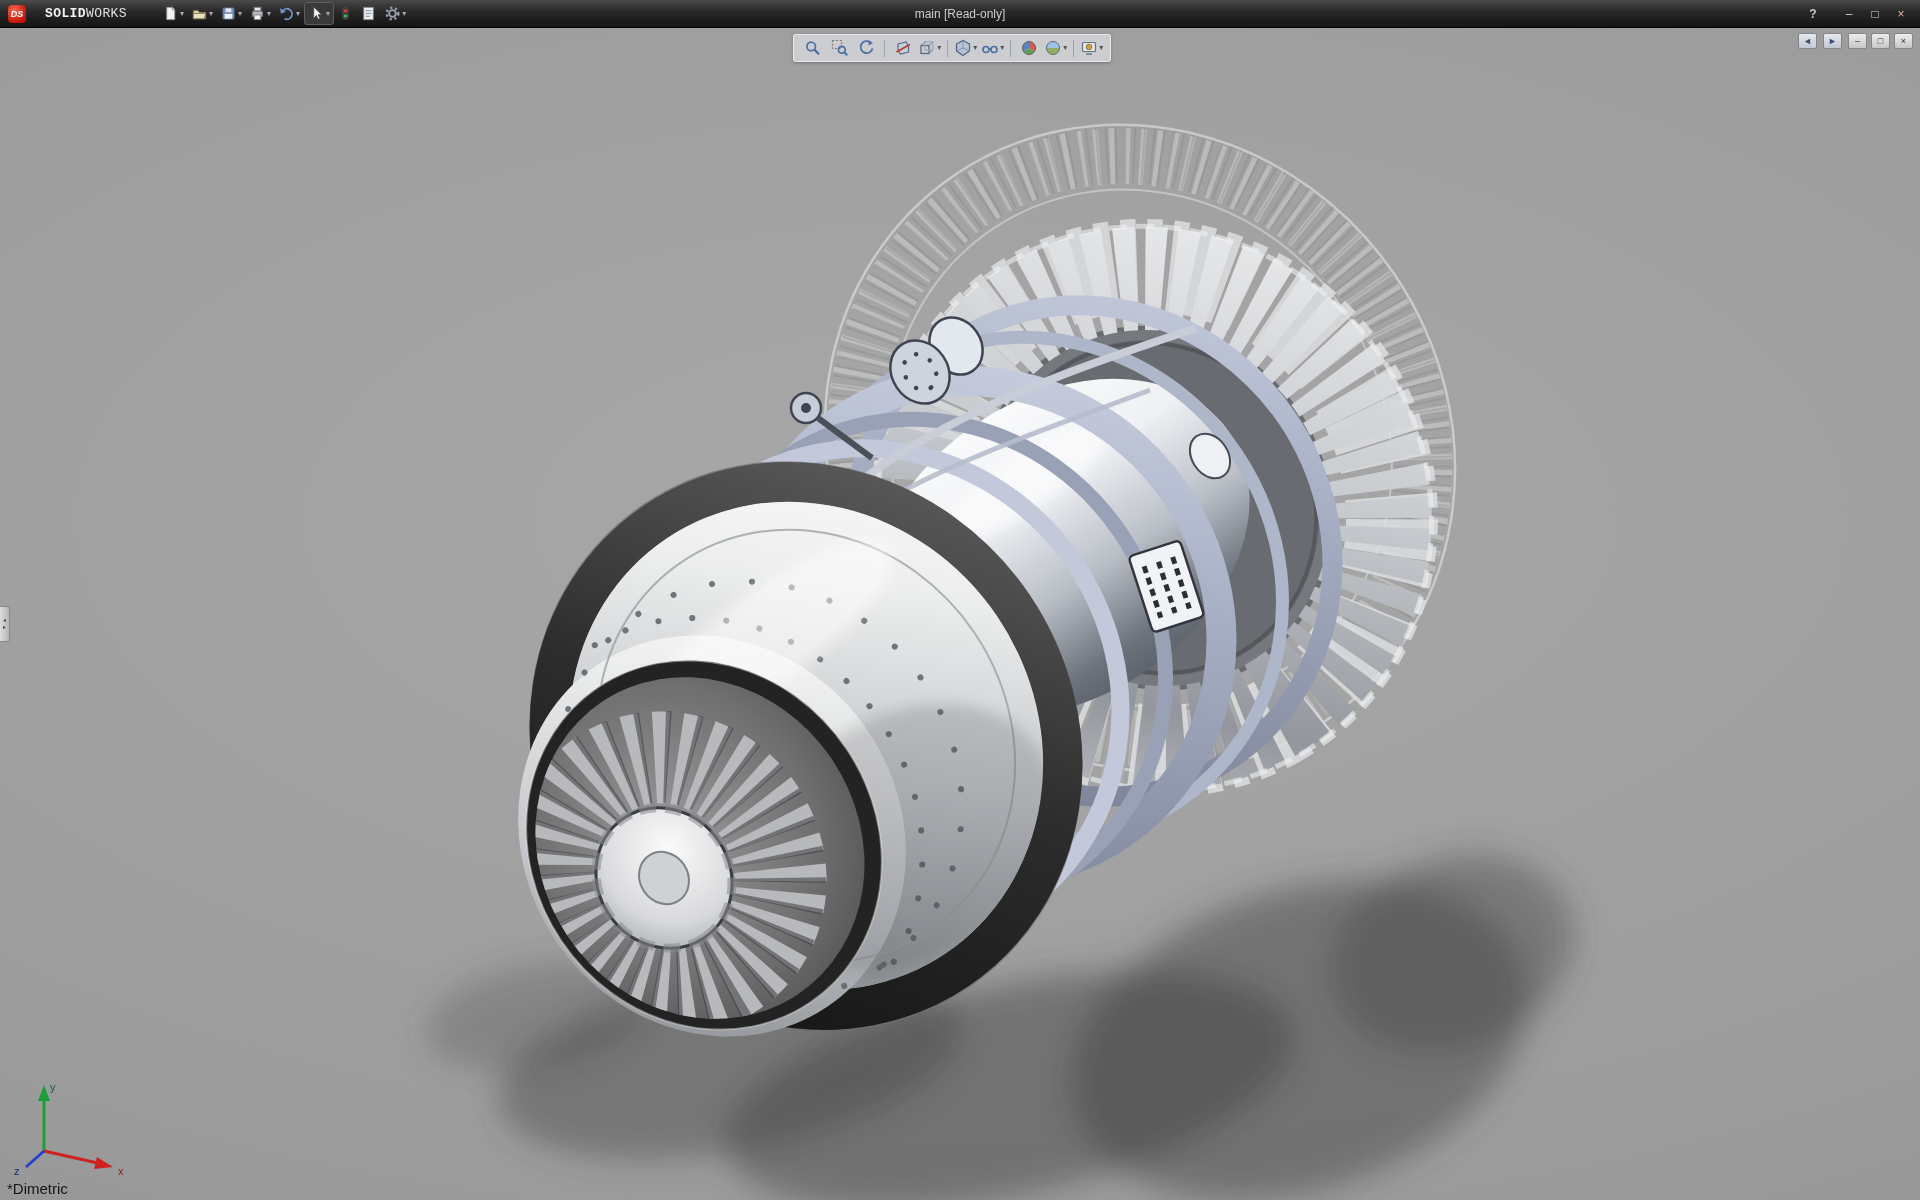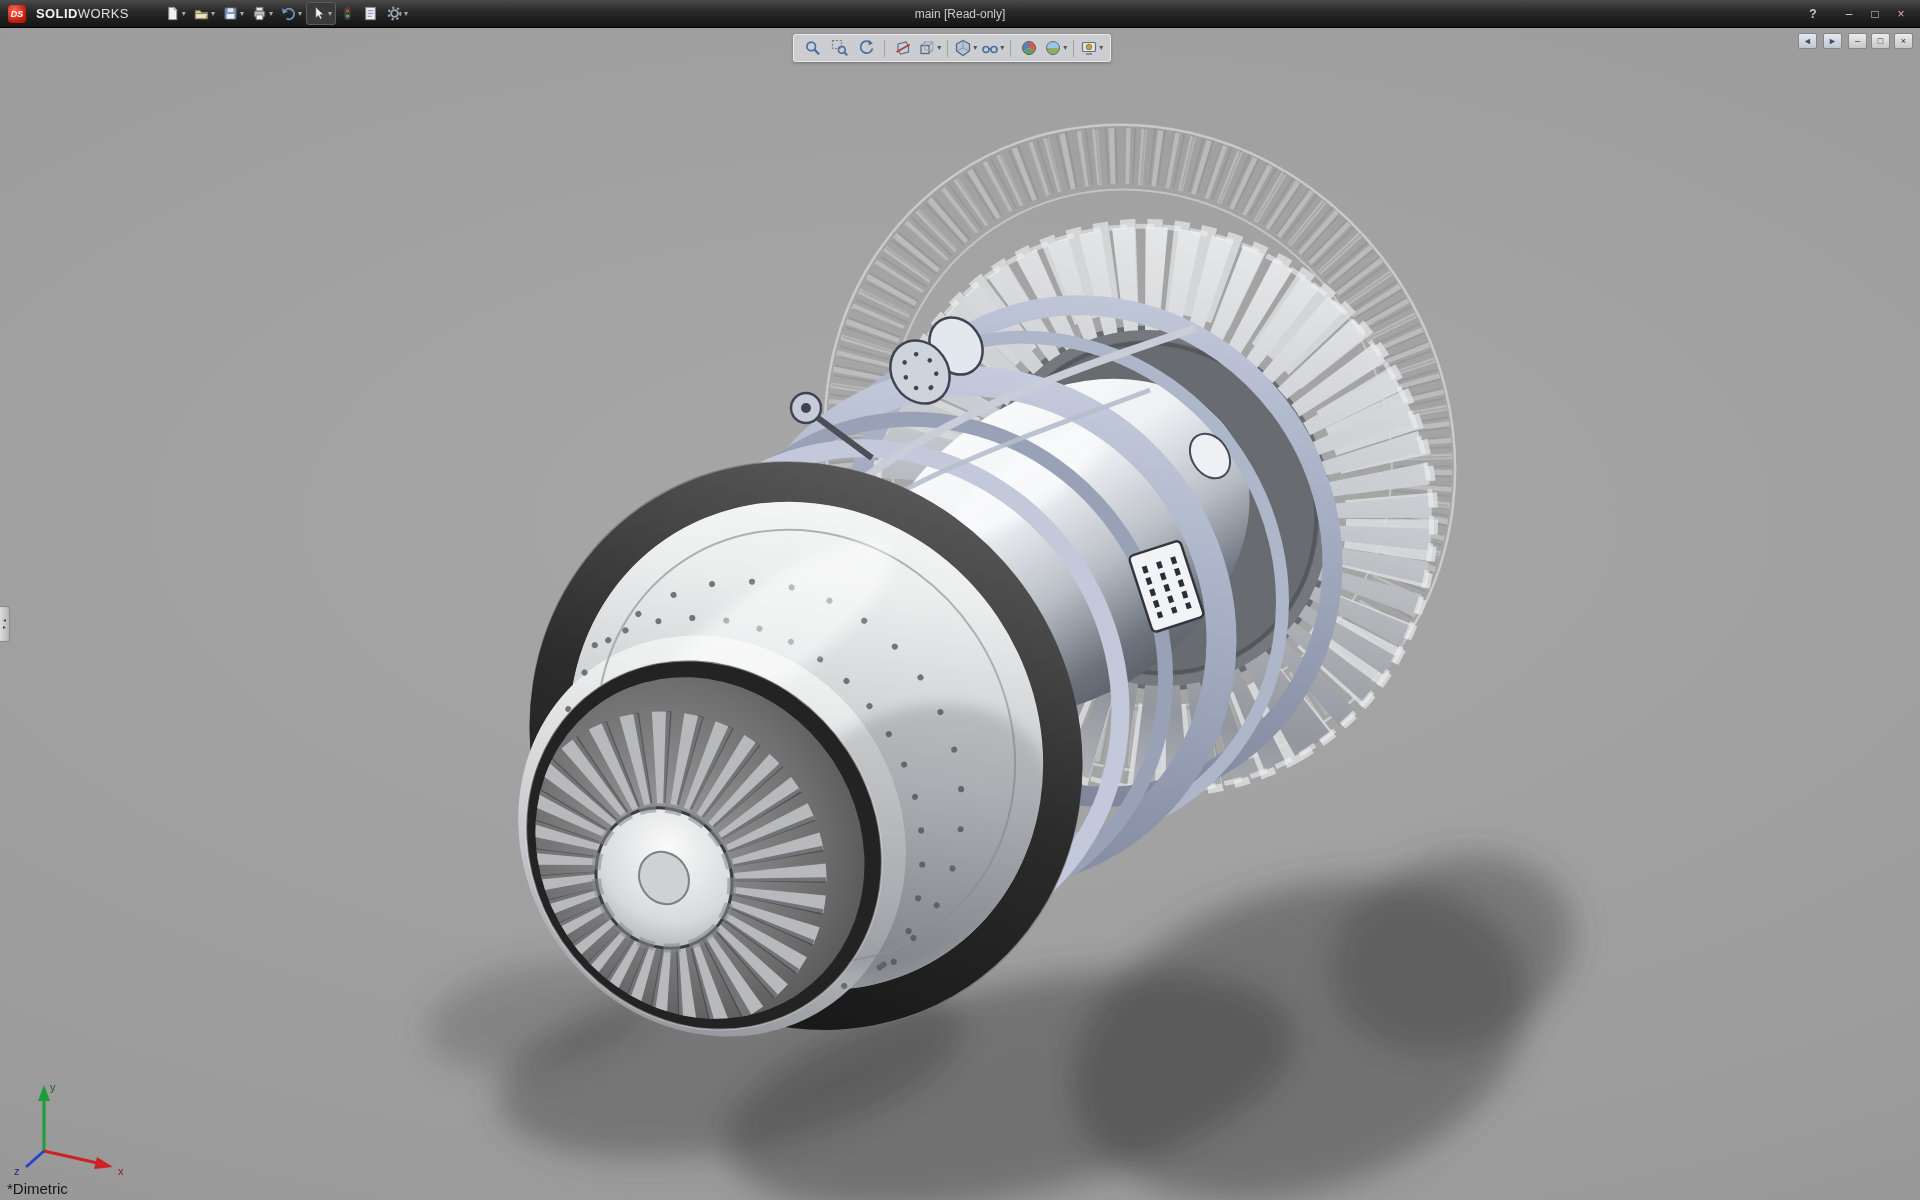--- a/index.html
+++ b/index.html
@@ -7,28 +7,28 @@
   body { font-family:"Liberation Sans", sans-serif; background:#8f8f8f; }
   .screen { position:relative; width:1920px; height:1200px; }
 
   
   .titlebar {
     position:absolute; top:0; left:0; right:0; height:28px;
     background:linear-gradient(#4a4a4a, #272727 45%, #151515);
     display:flex; align-items:center; color:#d8d8d8; z-index:30;
     border-bottom:1px solid #000;
   }
-  .logo { display:flex; align-items:center; gap:10px; padding:0 10px 0 8px; }
+  .logo { display:flex; align-items:center; gap:19px; padding:0 10px 0 8px; }
   .logo-mark {
     width:18px; height:18px; border-radius:4px;
     background:radial-gradient(circle at 35% 30%, #ff6a55, #c2170b 70%);
     color:#fff; font-size:9px; font-weight:bold; font-style:italic;
     display:flex; align-items:center; justify-content:center;
   }
-  .brand { font-size:13px; letter-spacing:.4px; color:#f2f2f2; white-space:nowrap; }
+  .brand { font-size:13px; letter-spacing:.4px; color:#f2f2f2; white-space:nowrap;font-family:Liberation Mono, monospace; }
   .brand b { font-weight:bold; }
   .brand span.lt { font-weight:normal; color:#e0e0e0; }
 
   .tb-icons { display:flex; align-items:center; gap:1px; margin-left:22px; }
   .tb-btn { display:flex; align-items:center; padding:2px 3px; border-radius:3px; cursor:default; }
   .tb-btn.active { background:#3a3a3a; border:1px solid #5d5d5d; }
   .caret { font-size:8px; color:#a8a8a8; margin-left:1px; line-height:1; }
 
   .title-center {
     position:absolute; left:50%; top:50%; transform:translate(-50%,-50%);

